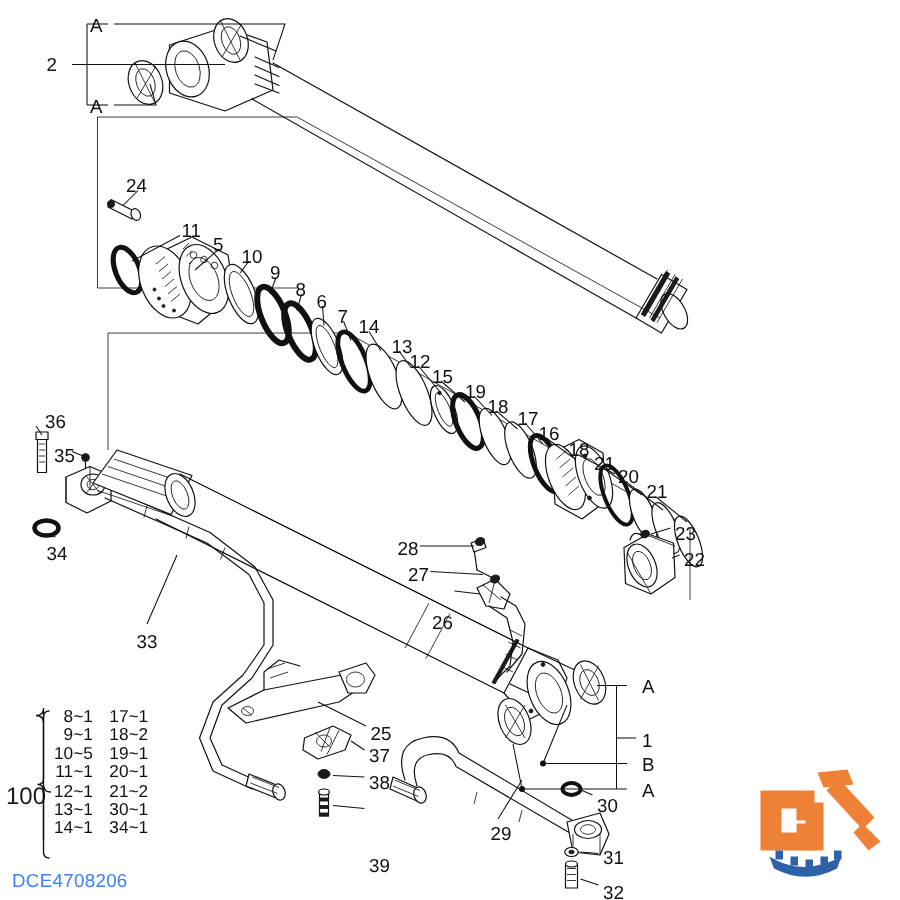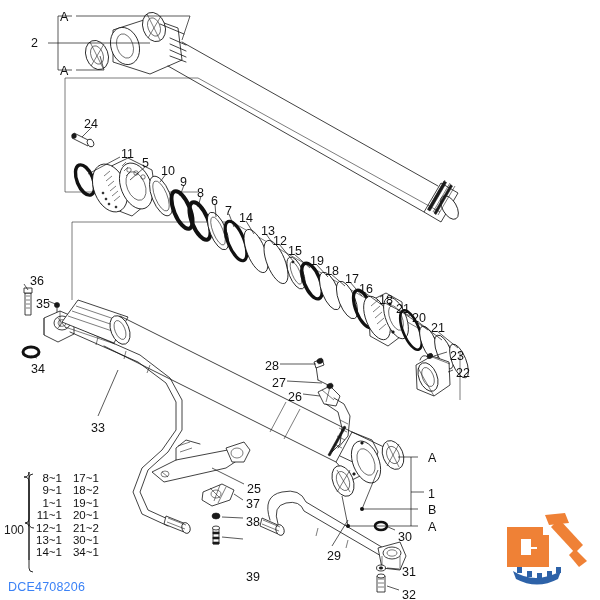--- a/index.html
+++ b/index.html
@@ -8,21 +8,21 @@
   #stage{position:absolute;left:0;top:0;width:600px;height:600px;}
   svg.layer{position:absolute;left:0;top:0;width:600px;height:600px;}
   .callout{position:absolute;font-size:12.5px;font-family:"Liberation Sans",sans-serif;
            color:#111;line-height:1;white-space:nowrap;}
   .refletter{position:absolute;font-size:12.5px;font-family:"Liberation Sans",sans-serif;color:#111;}
   .legend{position:absolute;left:36px;top:472px;font-size:11.5px;line-height:12.4px;
           font-family:"Liberation Sans",sans-serif;color:#111;}
   .legend table{border-collapse:collapse;}
   .legend td{padding:0 4px 0 0;text-align:right;font-size:11.5px;height:12.4px;}
   .legend td.c2{padding-left:7px;}
-  .legend-label{position:absolute;left:4px;top:523px;font-size:12px;}
+  .legend-label{position:absolute;left:4px;top:523px;font-size:16px;}
   .docnum{position:absolute;left:8px;top:580px;font-size:12.5px;letter-spacing:.2px;color:#3b82f6;}
   .logo{position:absolute;left:487px;top:505px;width:108px;height:88px;}
   .logo-text{position:absolute;left:487px;top:566px;width:108px;text-align:center;
              font-size:12.5px;letter-spacing:1.1px;color:#3a63a8;font-weight:bold;}
 </style>
 </head>
 <body>
 
 <div id="stage">
 
@@ -405,21 +405,21 @@
   <div class="callout" style="left:412px;top:312px;">20</div>
   <div class="callout" style="left:431px;top:322px;">21</div>
   <div class="callout" style="left:450px;top:350px;">23</div>
   <div class="callout" style="left:456px;top:367px;">22</div>
   <div class="callout" style="left:12px;top:275px;margin-left:18px;">36</div>
   <div class="callout" style="left:36px;top:298px;">35</div>
   <div class="callout" style="left:31px;top:363px;">34</div>
   <div class="callout" style="left:91px;top:422px;">33</div>
   <div class="callout" style="left:265px;top:360px;">28</div>
   <div class="callout" style="left:272px;top:377px;">27</div>
-  <div class="callout" style="left:288px;top:391px;">26</div>
+  <div class="callout" style="left:288px;top:409px;">26</div>
   <div class="callout" style="left:247px;top:483px;">25</div>
   <div class="callout" style="left:246px;top:498px;">37</div>
   <div class="callout" style="left:246px;top:516px;">38</div>
   <div class="callout" style="left:246px;top:537px;margin-top:34px;">39</div>
   <div class="callout" style="left:327px;top:550px;">29</div>
   <div class="callout" style="left:398px;top:531px;">30</div>
   <div class="callout" style="left:402px;top:566px;">31</div>
   <div class="callout" style="left:402px;top:589px;">32</div>
   <div class="callout" style="left:428px;top:488px;">1</div>
 
@@ -439,21 +439,21 @@
       <tbody>
         <tr>
             <td>8~1</td>
             <td class="c2">17~1</td>
           </tr>
         <tr>
             <td>9~1</td>
             <td class="c2">18~2</td>
           </tr>
         <tr>
-            <td>1~1</td>
+            <td>10~5</td>
             <td class="c2">19~1</td>
           </tr>
         <tr>
             <td>11~1</td>
             <td class="c2">20~1</td>
           </tr>
         <tr>
             <td>12~1</td>
             <td class="c2">21~2</td>
           </tr>

